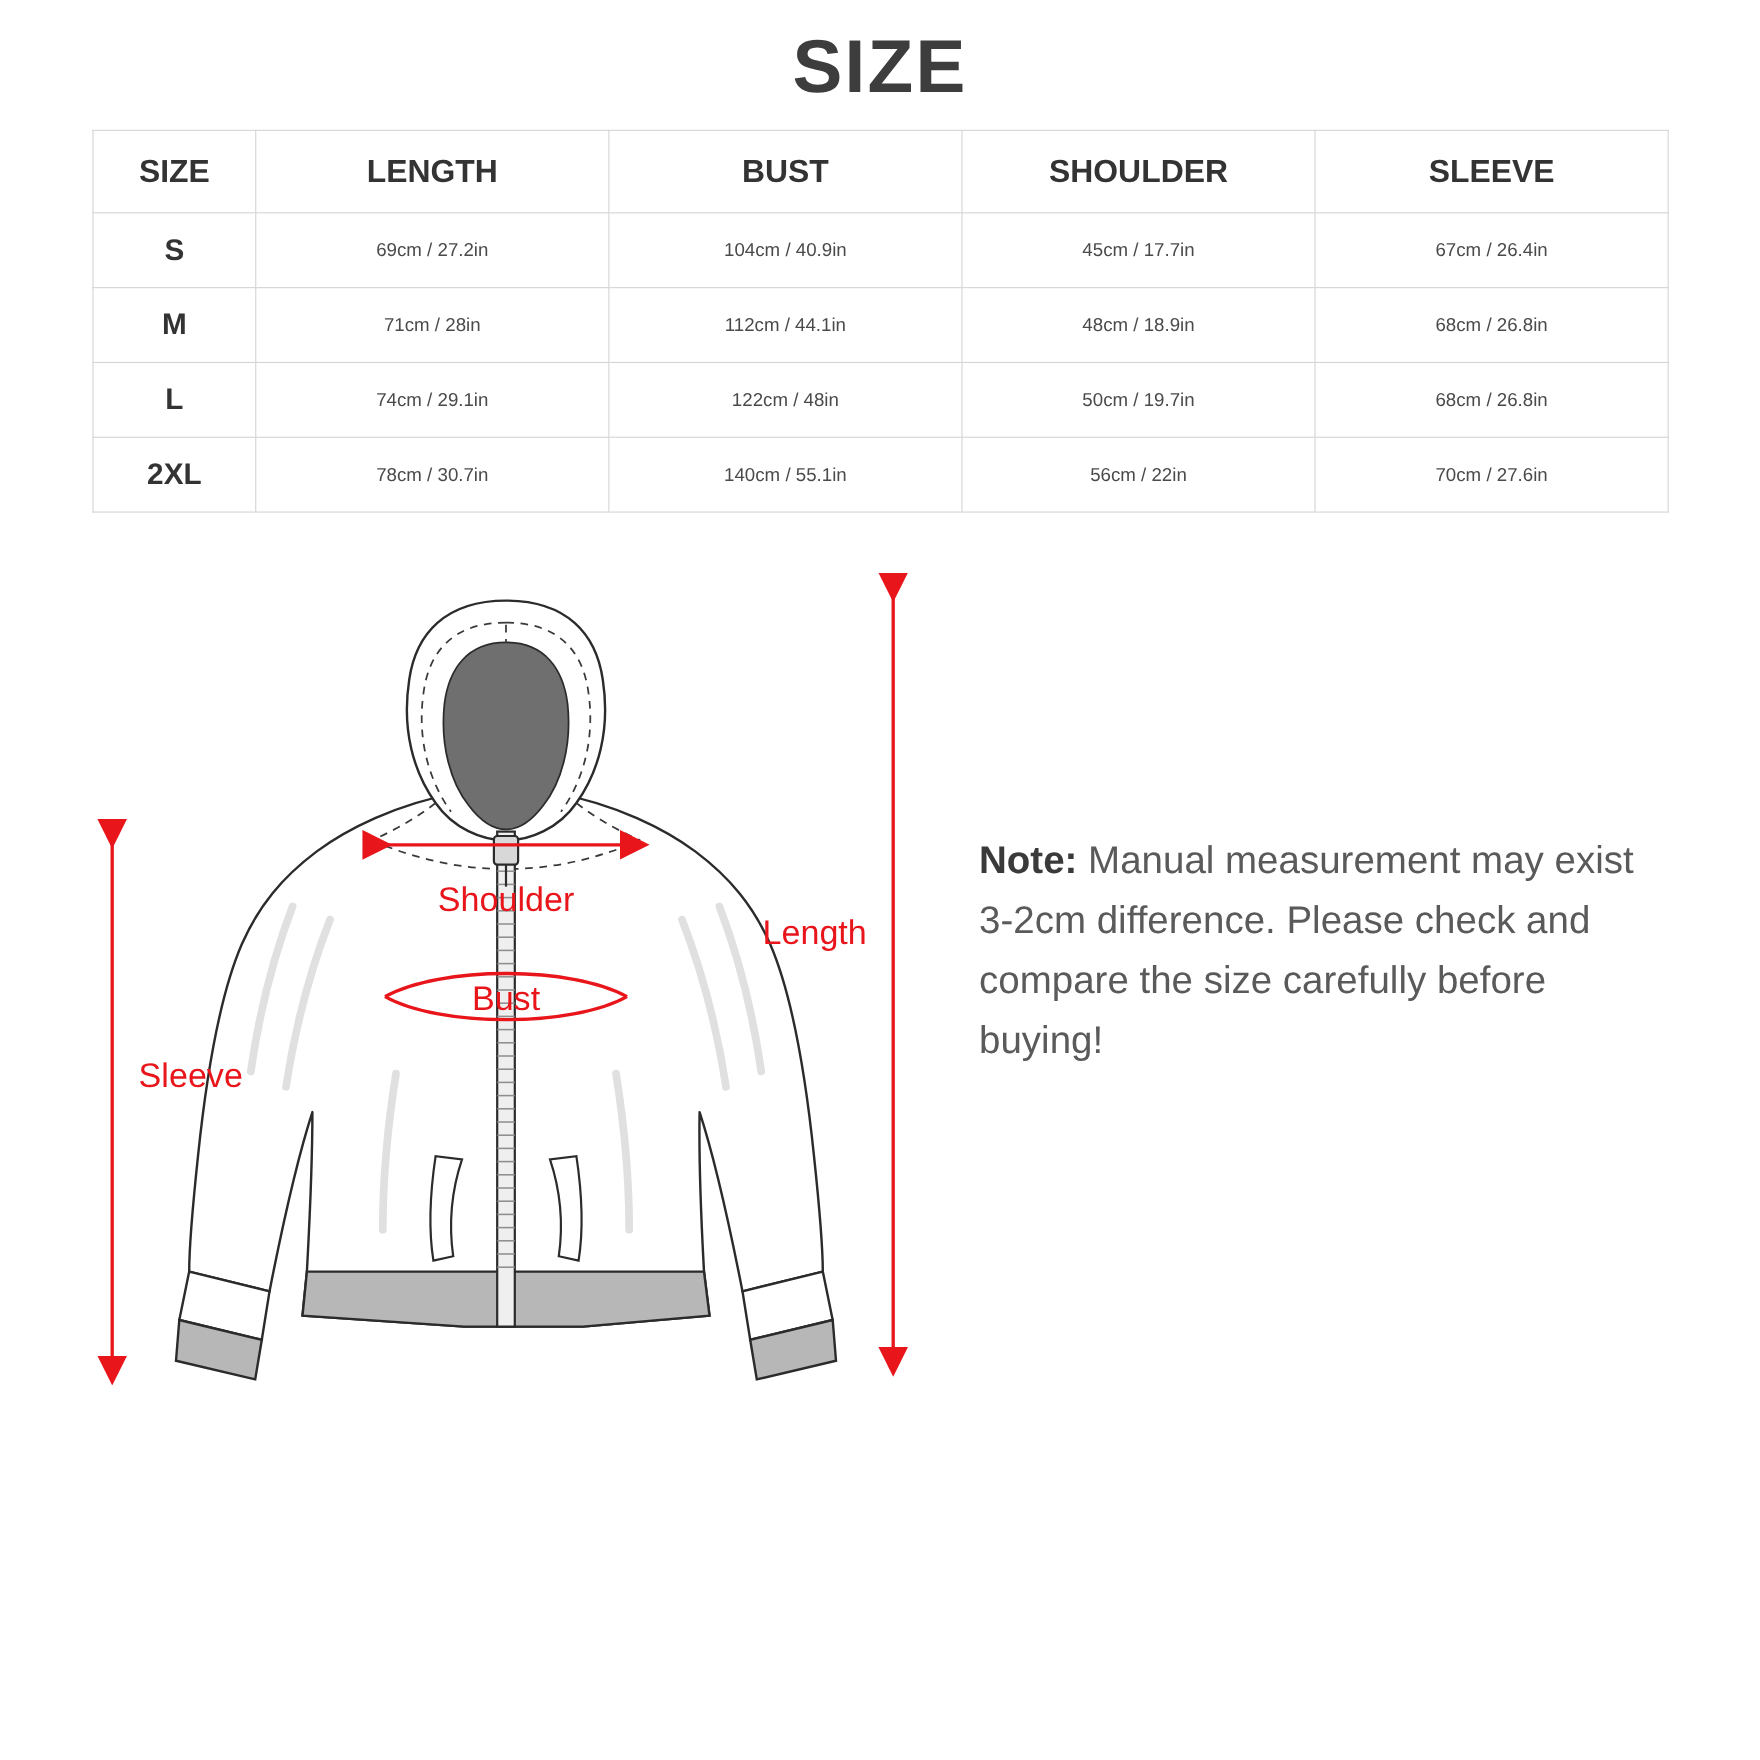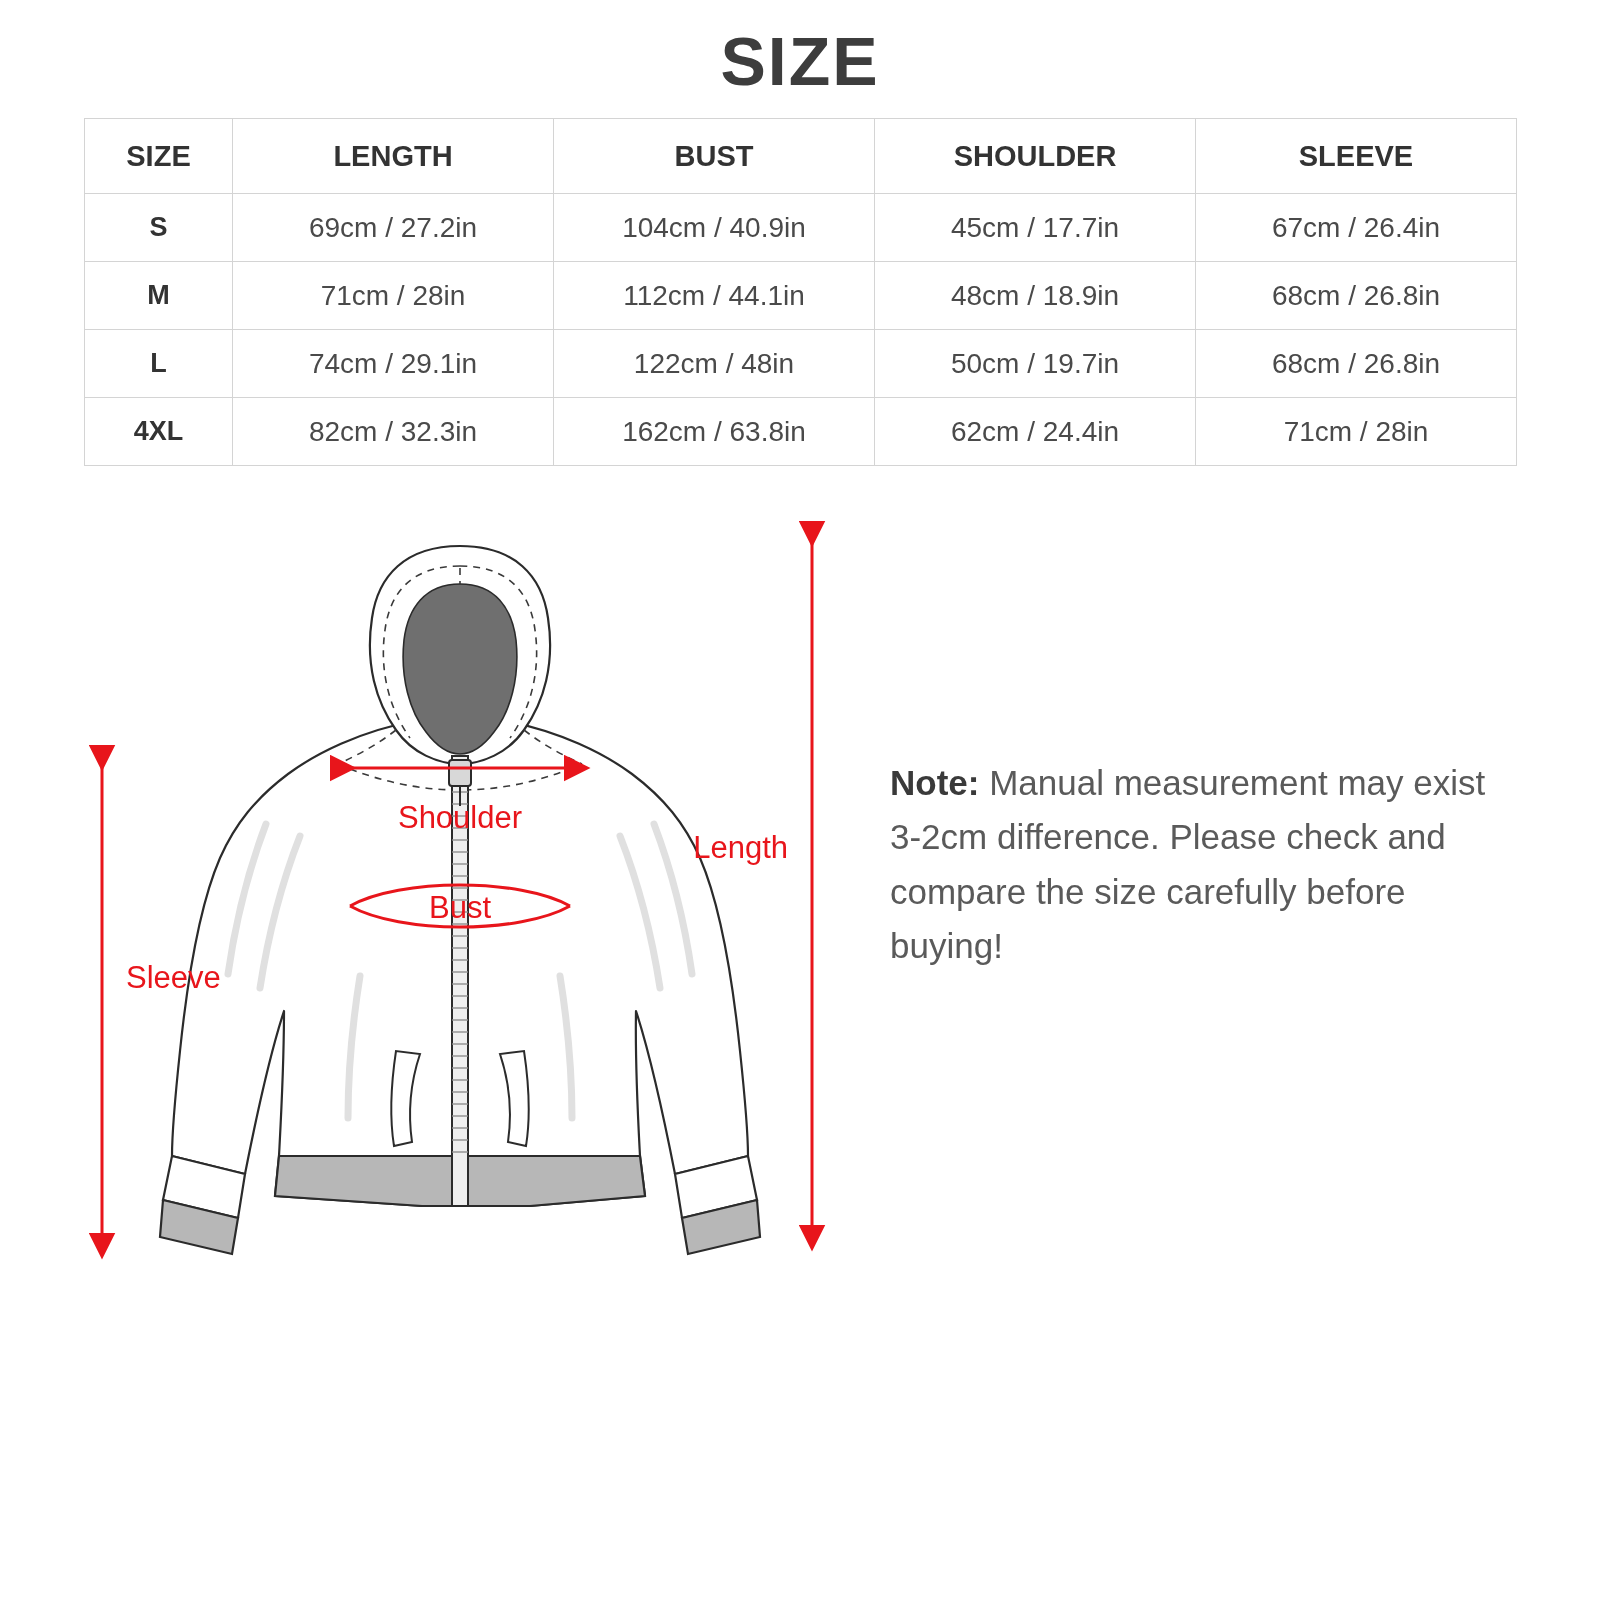--- a/index.html
+++ b/index.html
@@ -31,21 +31,21 @@
   table.size-table {
     width: 1432px;
     border-collapse: collapse;
     table-layout: fixed;
   }
   table.size-table th,
   table.size-table td {
     border: 1px solid #d4d4d4;
     text-align: center;
     height: 65px;
-    font-size: 28px;
+    font-size: 17px;
     color: #4a4a4a;
     font-weight: normal;
   }
   table.size-table thead th {
     font-weight: bold;
     font-size: 29px;
     color: #333333;
     height: 72px;
   }
   table.size-table tbody td.size-cell {
@@ -131,25 +131,25 @@
         <td>68cm / 26.8in</td>
       </tr>
       <tr>
         <td class="size-cell">L</td>
         <td>74cm / 29.1in</td>
         <td>122cm / 48in</td>
         <td>50cm / 19.7in</td>
         <td>68cm / 26.8in</td>
       </tr>
       <tr>
-        <td class="size-cell">4XL</td>
-        <td>82cm / 32.3in</td>
-        <td>162cm / 63.8in</td>
-        <td>62cm / 24.4in</td>
-        <td>71cm / 28in</td>
+        <td class="size-cell">2XL</td>
+        <td>78cm / 30.7in</td>
+        <td>140cm / 55.1in</td>
+        <td>56cm / 22in</td>
+        <td>70cm / 27.6in</td>
       </tr>
     </tbody>
   </table>
 </div>
 
 <div class="lower">
 
   <div class="figure-area">
     <svg width="800" height="790" viewBox="0 0 800 790" xmlns="http://www.w3.org/2000/svg">
       <defs>

